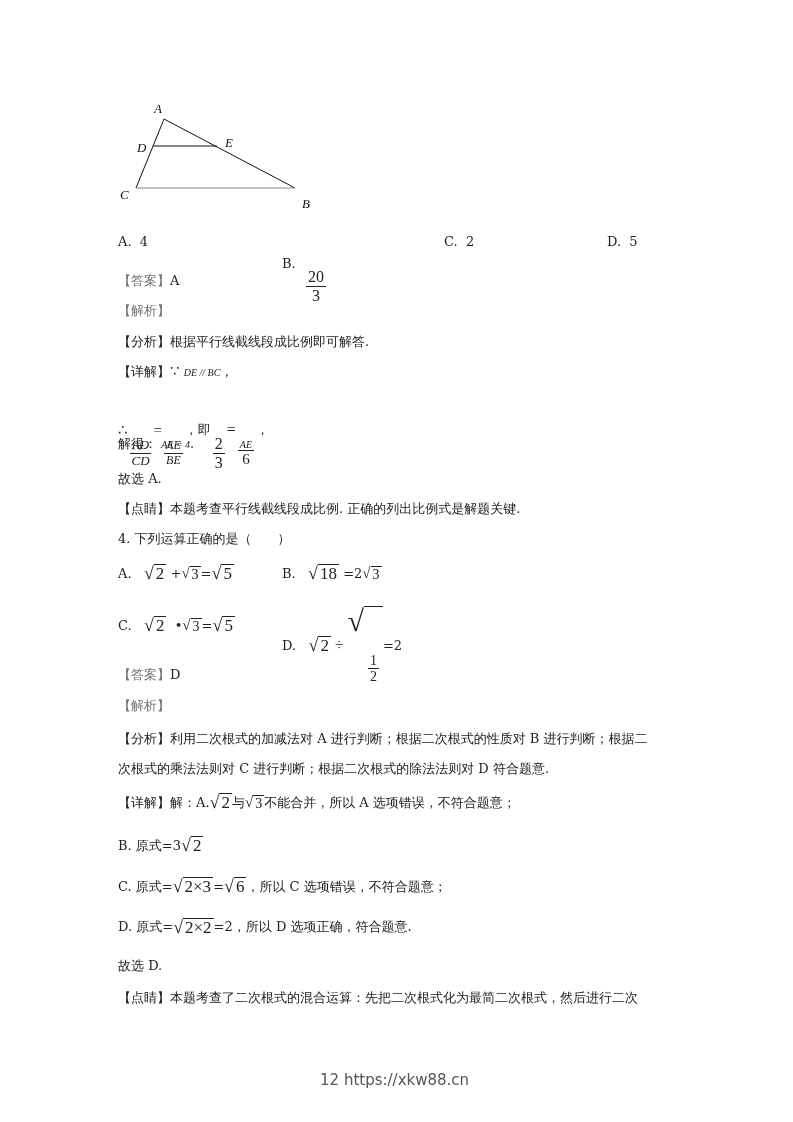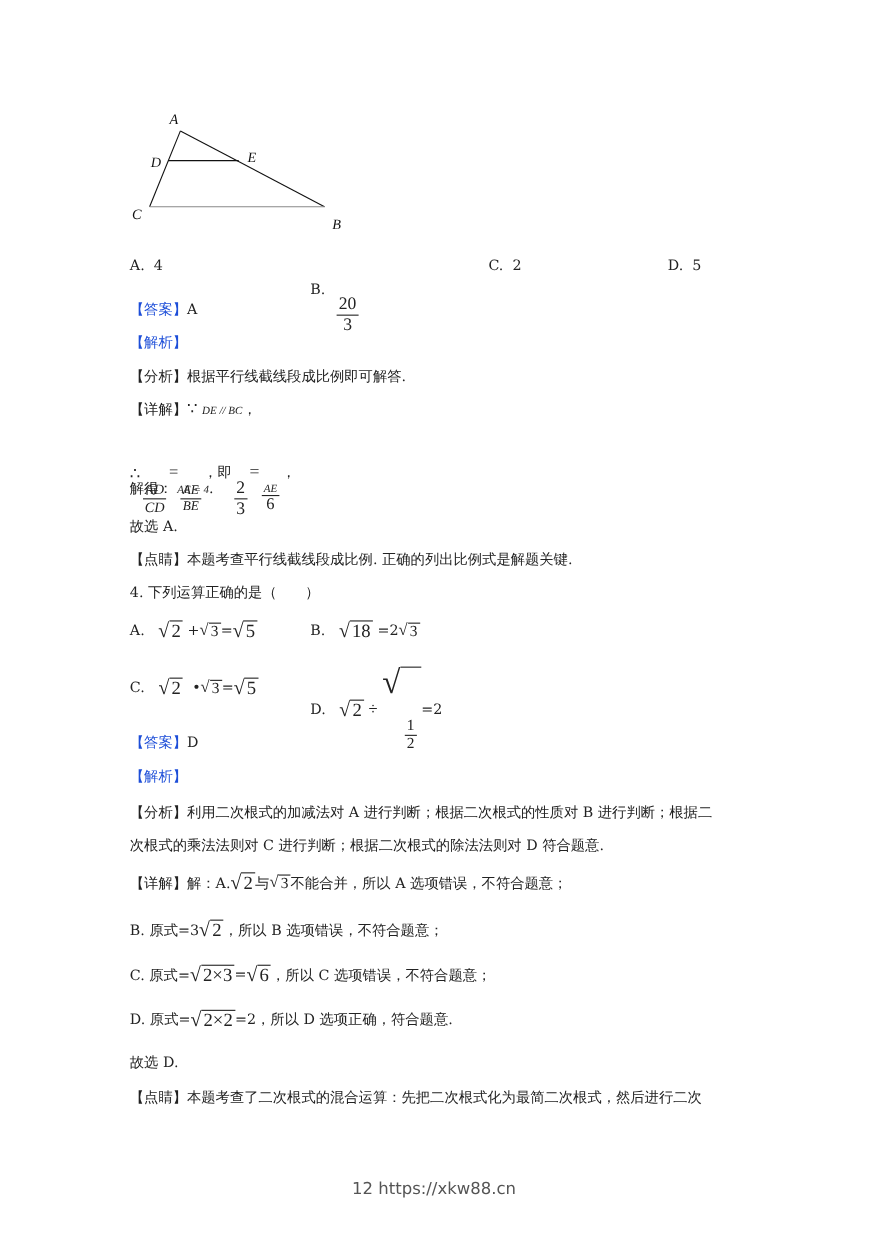--- a/index.html
+++ b/index.html
@@ -3,21 +3,21 @@
 <meta charset="utf-8">
 <style>
   html, body { margin: 0; padding: 0; background: #ffffff; }
   body {
     width: 793px; height: 1122px; position: relative; overflow: hidden;
     font-family: "DejaVu Serif", "Liberation Serif", serif;
     color: #222;
     font-size: 13px;
   }
   .abs { position: absolute; white-space: nowrap; }
-  .blue { color: #1d4ed8; }
+  .blue { color: #737373; }
   .math { font-family: "Liberation Serif", "DejaVu Serif", serif; font-style: italic; font-size: 10px; }
   .up { font-family: "Liberation Serif", serif; font-size: 15px; }
   .frac { display: inline-flex; flex-direction: column; align-items: center; vertical-align: middle; line-height: 1.1; margin: 0 2px; }
   .frac .num { border-bottom: 1px solid #222; padding: 0 2px; margin-top: 46px; }
   .frac .den { padding: 0 2px; }
   .sqrt { display: inline-flex; align-items: stretch; vertical-align: middle; font-family: "Liberation Serif", serif; font-size: 17px; }
   .sqrt .rad { font-size: 18px; line-height: 1; }
   .sqrt .body { border-top: 1px solid #222; padding: 0 2px; line-height: 1.1; }
   .footer { font-family: "DejaVu Sans", sans-serif; color: #555; font-size: 15px; }
   svg line { stroke: #111; stroke-width: 1; }
@@ -192,21 +192,20 @@
     </span>
   <span>不能合并，所以 A 选项错误，不符合题意；</span>
 </div>
 
 <div class="abs" style="left:118px;top:836px;display:flex;align-items:center;">
   <span>B. 原式=3</span>
   <span class="sqrt">
       <span class="rad">√</span>
       <span class="body">2</span>
     </span>
-  <span>，所以 B 选项错误，不符合题意；</span>
 </div>
 
 <div class="abs" style="left:118px;top:877px;display:flex;align-items:center;">
   <span>C. 原式=</span>
   <span class="sqrt">
       <span class="rad">√</span>
       <span class="body">2×3</span>
     </span>
   <span>=</span>
   <span class="sqrt">

